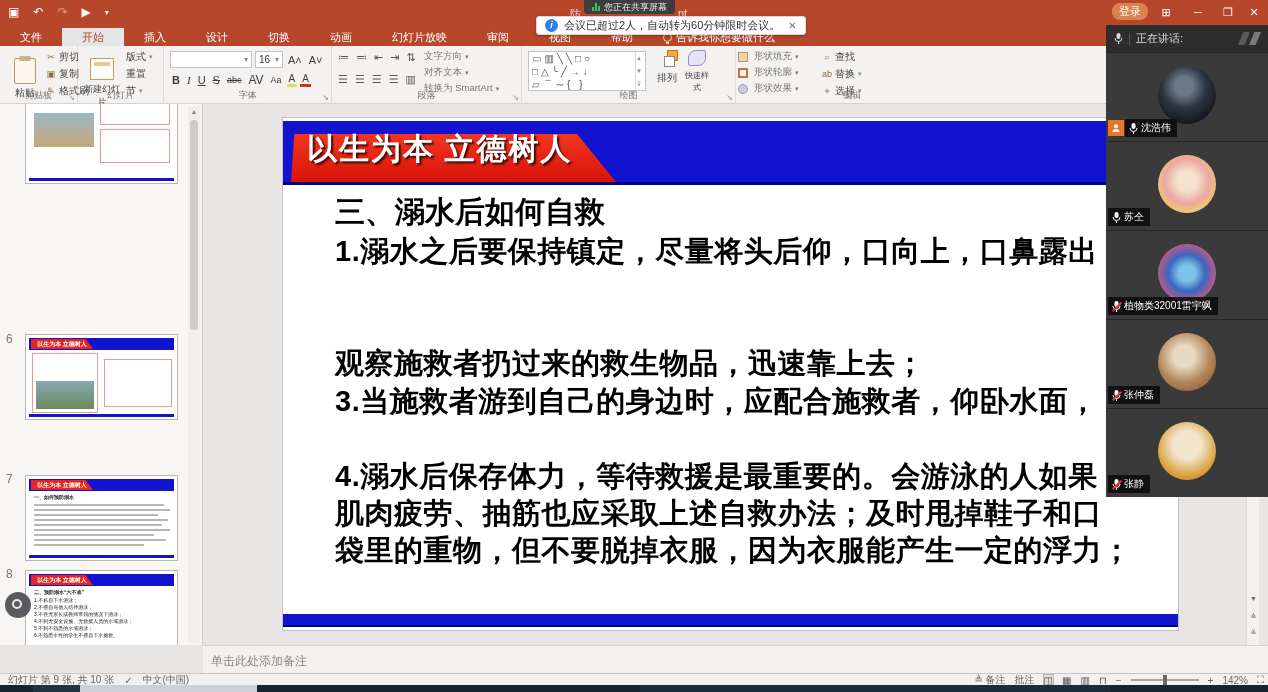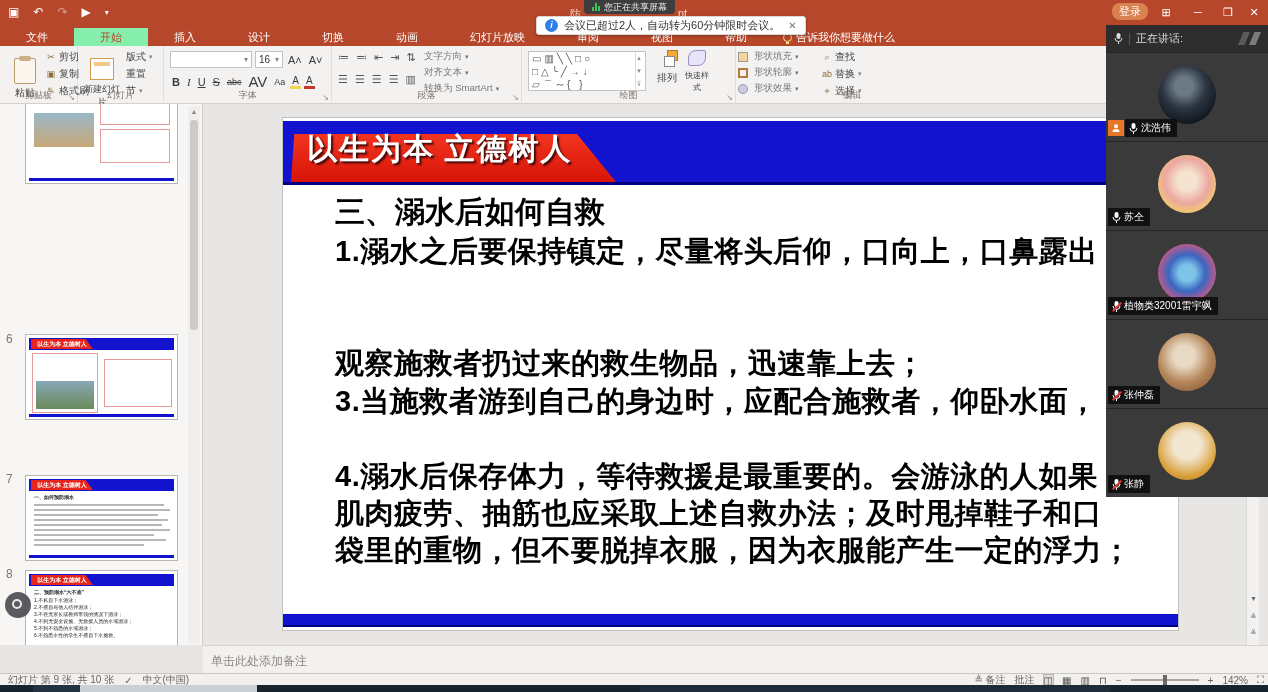--- a/index.html
+++ b/index.html
@@ -19,22 +19,22 @@
   .login-btn { left:1112px; top:3px; width:36px; height:17px; background:#d9824f; color:#fff; font-size:11px; text-align:center; line-height:17px; border-radius:8px; }
   .winbtn { top:0; width:28px; height:24px; color:#fff; font-size:11px; text-align:center; line-height:24px; }
 
   
   .notice { left:536px; top:16px; height:19px; background:#fff; border:1px solid #d8d8d8; border-radius:3px; box-shadow:0 1px 3px rgba(0,0,0,.3); display:flex; align-items:center; gap:6px; padding:0 8px; font-size:11px; color:#333; z-index:40; }
   .info-dot { width:13px; height:13px; border-radius:50%; background:#2f7fe8; color:#fff; font-size:9px; line-height:13px; text-align:center; font-style:italic; font-weight:bold; }
   .notice .x { color:#777; font-size:10px; margin-left:2px; }
 
   
   .tabrow { left:0; top:28px; width:1268px; height:18px; background:#b7472a; display:flex; align-items:stretch; font-size:11px; color:#fff; }
-  .tab { padding:0 26px; line-height:18px; }
-  .tab.active { background:#86efac; color:#b7472a; }
+  .tab { padding:0 20px; line-height:18px; }
+  .tab.active { background:#e5e5e5; color:#b7472a; }
   .tellme { display:flex; align-items:center; gap:4px; padding:0 10px; }
   .bulb { width:9px; height:9px; border:1px solid #ffe08a; border-radius:50%; display:inline-block; position:relative; }
   .bulb:after { content:""; position:absolute; left:2px; bottom:-3px; width:3px; height:2px; background:#ffe08a; }
 
   
   .ribbon { left:0; top:46px; width:1268px; height:58px; background:#f4f2f1; border-bottom:1px solid #d4d1cf; color:#444; }
   .rgroup { position:absolute; top:0; height:58px; border-right:1px solid #e0ddda; }
   .glabel { position:absolute; bottom:2px; left:0; right:0; text-align:center; font-size:9px; color:#79736f; }
   .launcher { position:absolute; right:2px; bottom:2px; font-size:8px; color:#8a8a8a; }
   .bigbtn { position:absolute; top:12px; width:46px; text-align:center; font-size:10px; color:#444; }
@@ -232,21 +232,21 @@
           </span>
         <span class="glyphbtn">A˄</span>
         <span class="glyphbtn">A˅</span>
       </div>
       <div class="fontrow" style="left:6px;top:27px">
         <span class="glyphbtn" style="font-weight:bold">B</span>
         <span class="glyphbtn" style="font-style:italic;font-family:'Liberation Serif',serif">I</span>
         <span class="glyphbtn" style="text-decoration:underline">U</span>
         <span class="glyphbtn" style="text-decoration:line-through">S</span>
         <span class="glyphbtn" style="font-size:9px;text-decoration:line-through">abc</span>
-        <span class="glyphbtn" style="font-size:15px">AV</span>
+        <span class="glyphbtn" style="font-size:12px">AV</span>
         <span class="glyphbtn" style="font-size:9px">Aa</span>
         <span class="glyphbtn" style="font-size:10px;border-bottom:3px solid #f2d64b">A</span>
         <span class="glyphbtn" style="font-size:10px;border-bottom:3px solid #c0392b">A</span>
       </div>
       <div class="glabel">字体</div>
       <span class="launcher">↘</span>
     </div>
 
     <div class="rgroup" style="left:332px;width:190px">
       <div class="fontrow" style="left:6px;top:5px;letter-spacing:0;gap:7px;font-size:11px;color:#555">

